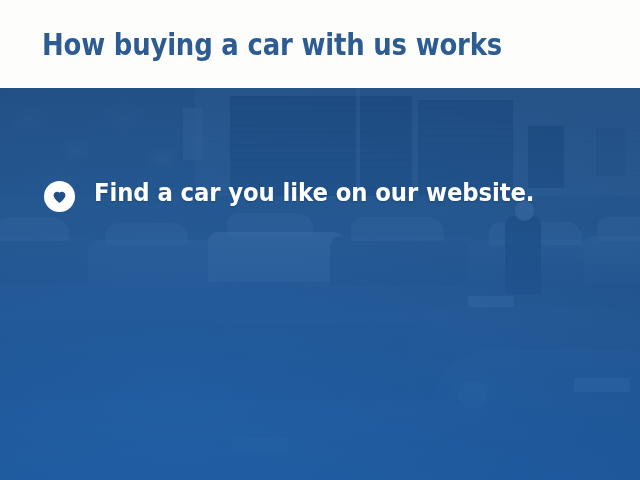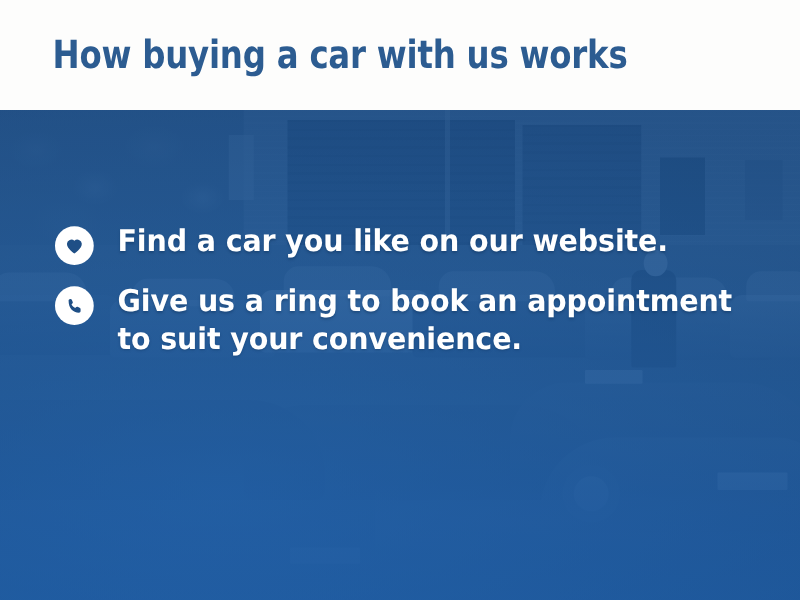--- a/index.html
+++ b/index.html
@@ -345,27 +345,16 @@
       <div class="badge">
         <svg width="17" height="17" viewBox="0 0 24 24" aria-hidden="true">
           <path d="M12 21s-8.4-5.2-8.4-11A5 5 0 0 1 12 6.6 5 5 0 0 1 20.4 10c0 5.8-8.4 11-8.4 11z" fill="#1f4f86"></path>
         </svg>
       </div>
       <div class="step-text">
         <span class="ln">Find a car you like on our website.</span>
       </div>
     </div>
 
-    <div class="step step-2">
-      <div class="badge">
-        <svg width="16" height="16" viewBox="0 0 24 24" aria-hidden="true">
-          <path d="M6.6 3.2c.8 0 1.4.5 1.7 1.2l1 2.4c.3.7.1 1.5-.5 2l-1 .8c.9 2 2.5 3.6 4.5 4.6l.8-1c.5-.6 1.3-.8 2-.5l2.4 1c.7.3 1.2.9 1.2 1.7v2.3c0 1.1-.9 2-2 2C9.4 19.7 4.3 14.6 4.3 5.2c0-1.1.9-2 2-2z" fill="#1f4f86"></path>
-        </svg>
-      </div>
-      <div class="step-text">
-        <span class="ln">Give us a ring to book an appointment</span>
-        <span class="ln">to suit your convenience.</span>
-      </div>
-    </div>
 
 
   </div>
 </div>
 
 </body></html>

